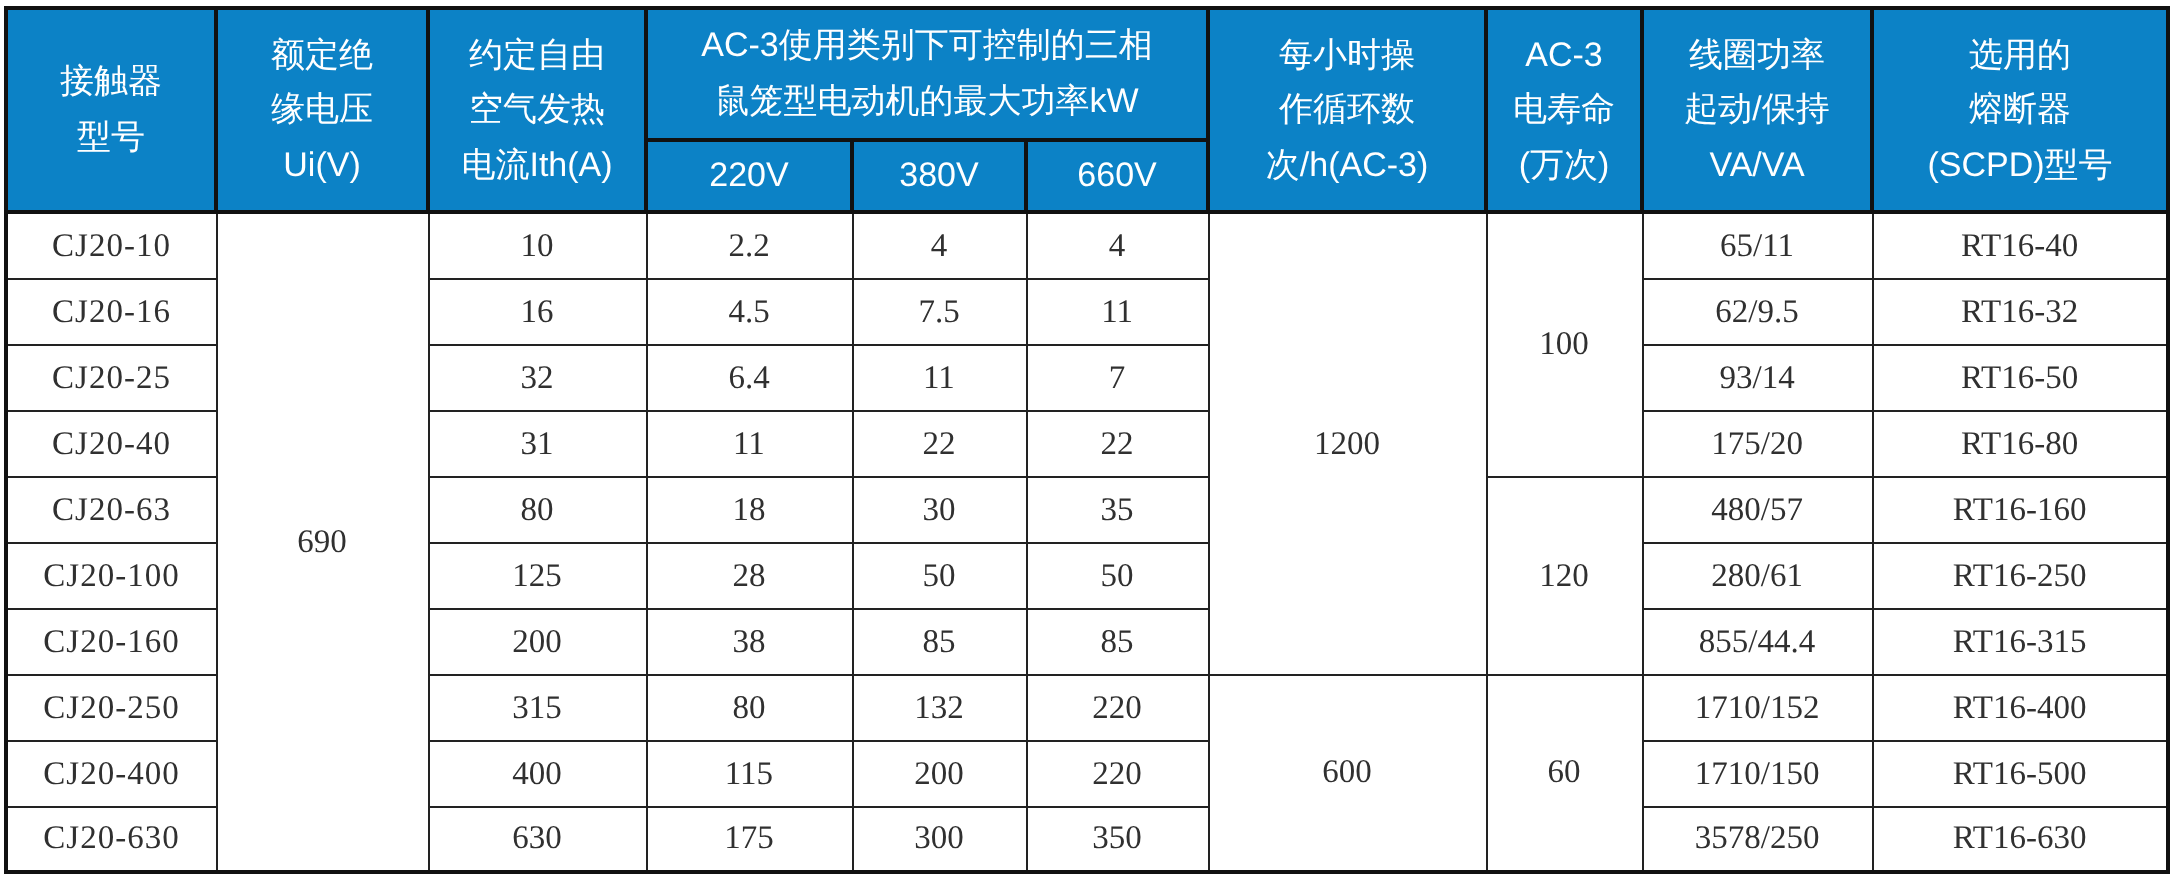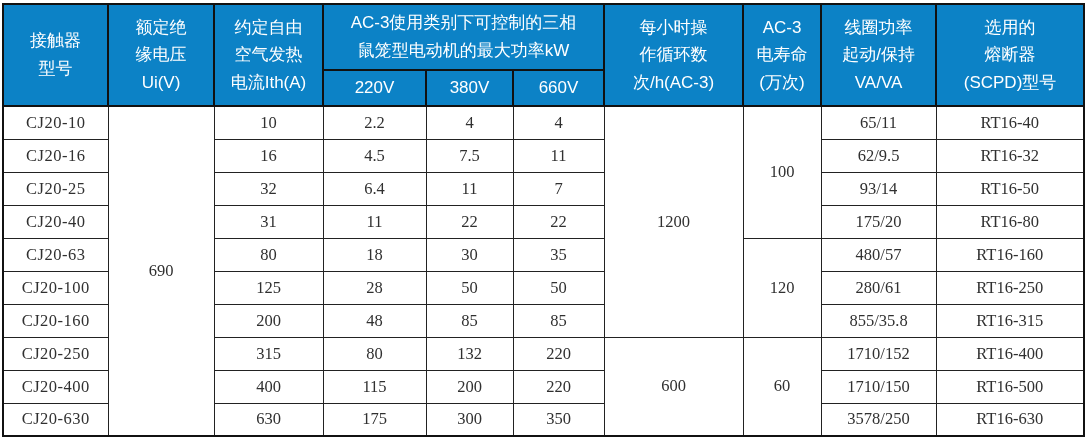--- a/index.html
+++ b/index.html
@@ -159,24 +159,24 @@
         <td>125</td>
         <td>28</td>
         <td>50</td>
         <td>50</td>
         <td>280/61</td>
         <td>RT16-250</td>
       </tr>
       <tr>
         <td class="model-cell">CJ20-160</td>
         <td>200</td>
-        <td>48</td>
+        <td>38</td>
         <td>85</td>
         <td>85</td>
-        <td>855/35.8</td>
+        <td>855/44.4</td>
         <td>RT16-315</td>
       </tr>
       <tr>
         <td class="model-cell">CJ20-250</td>
         <td>315</td>
         <td>80</td>
         <td>132</td>
         <td>220</td>
         <td rowspan="3">600</td>
         <td rowspan="3">60</td>

